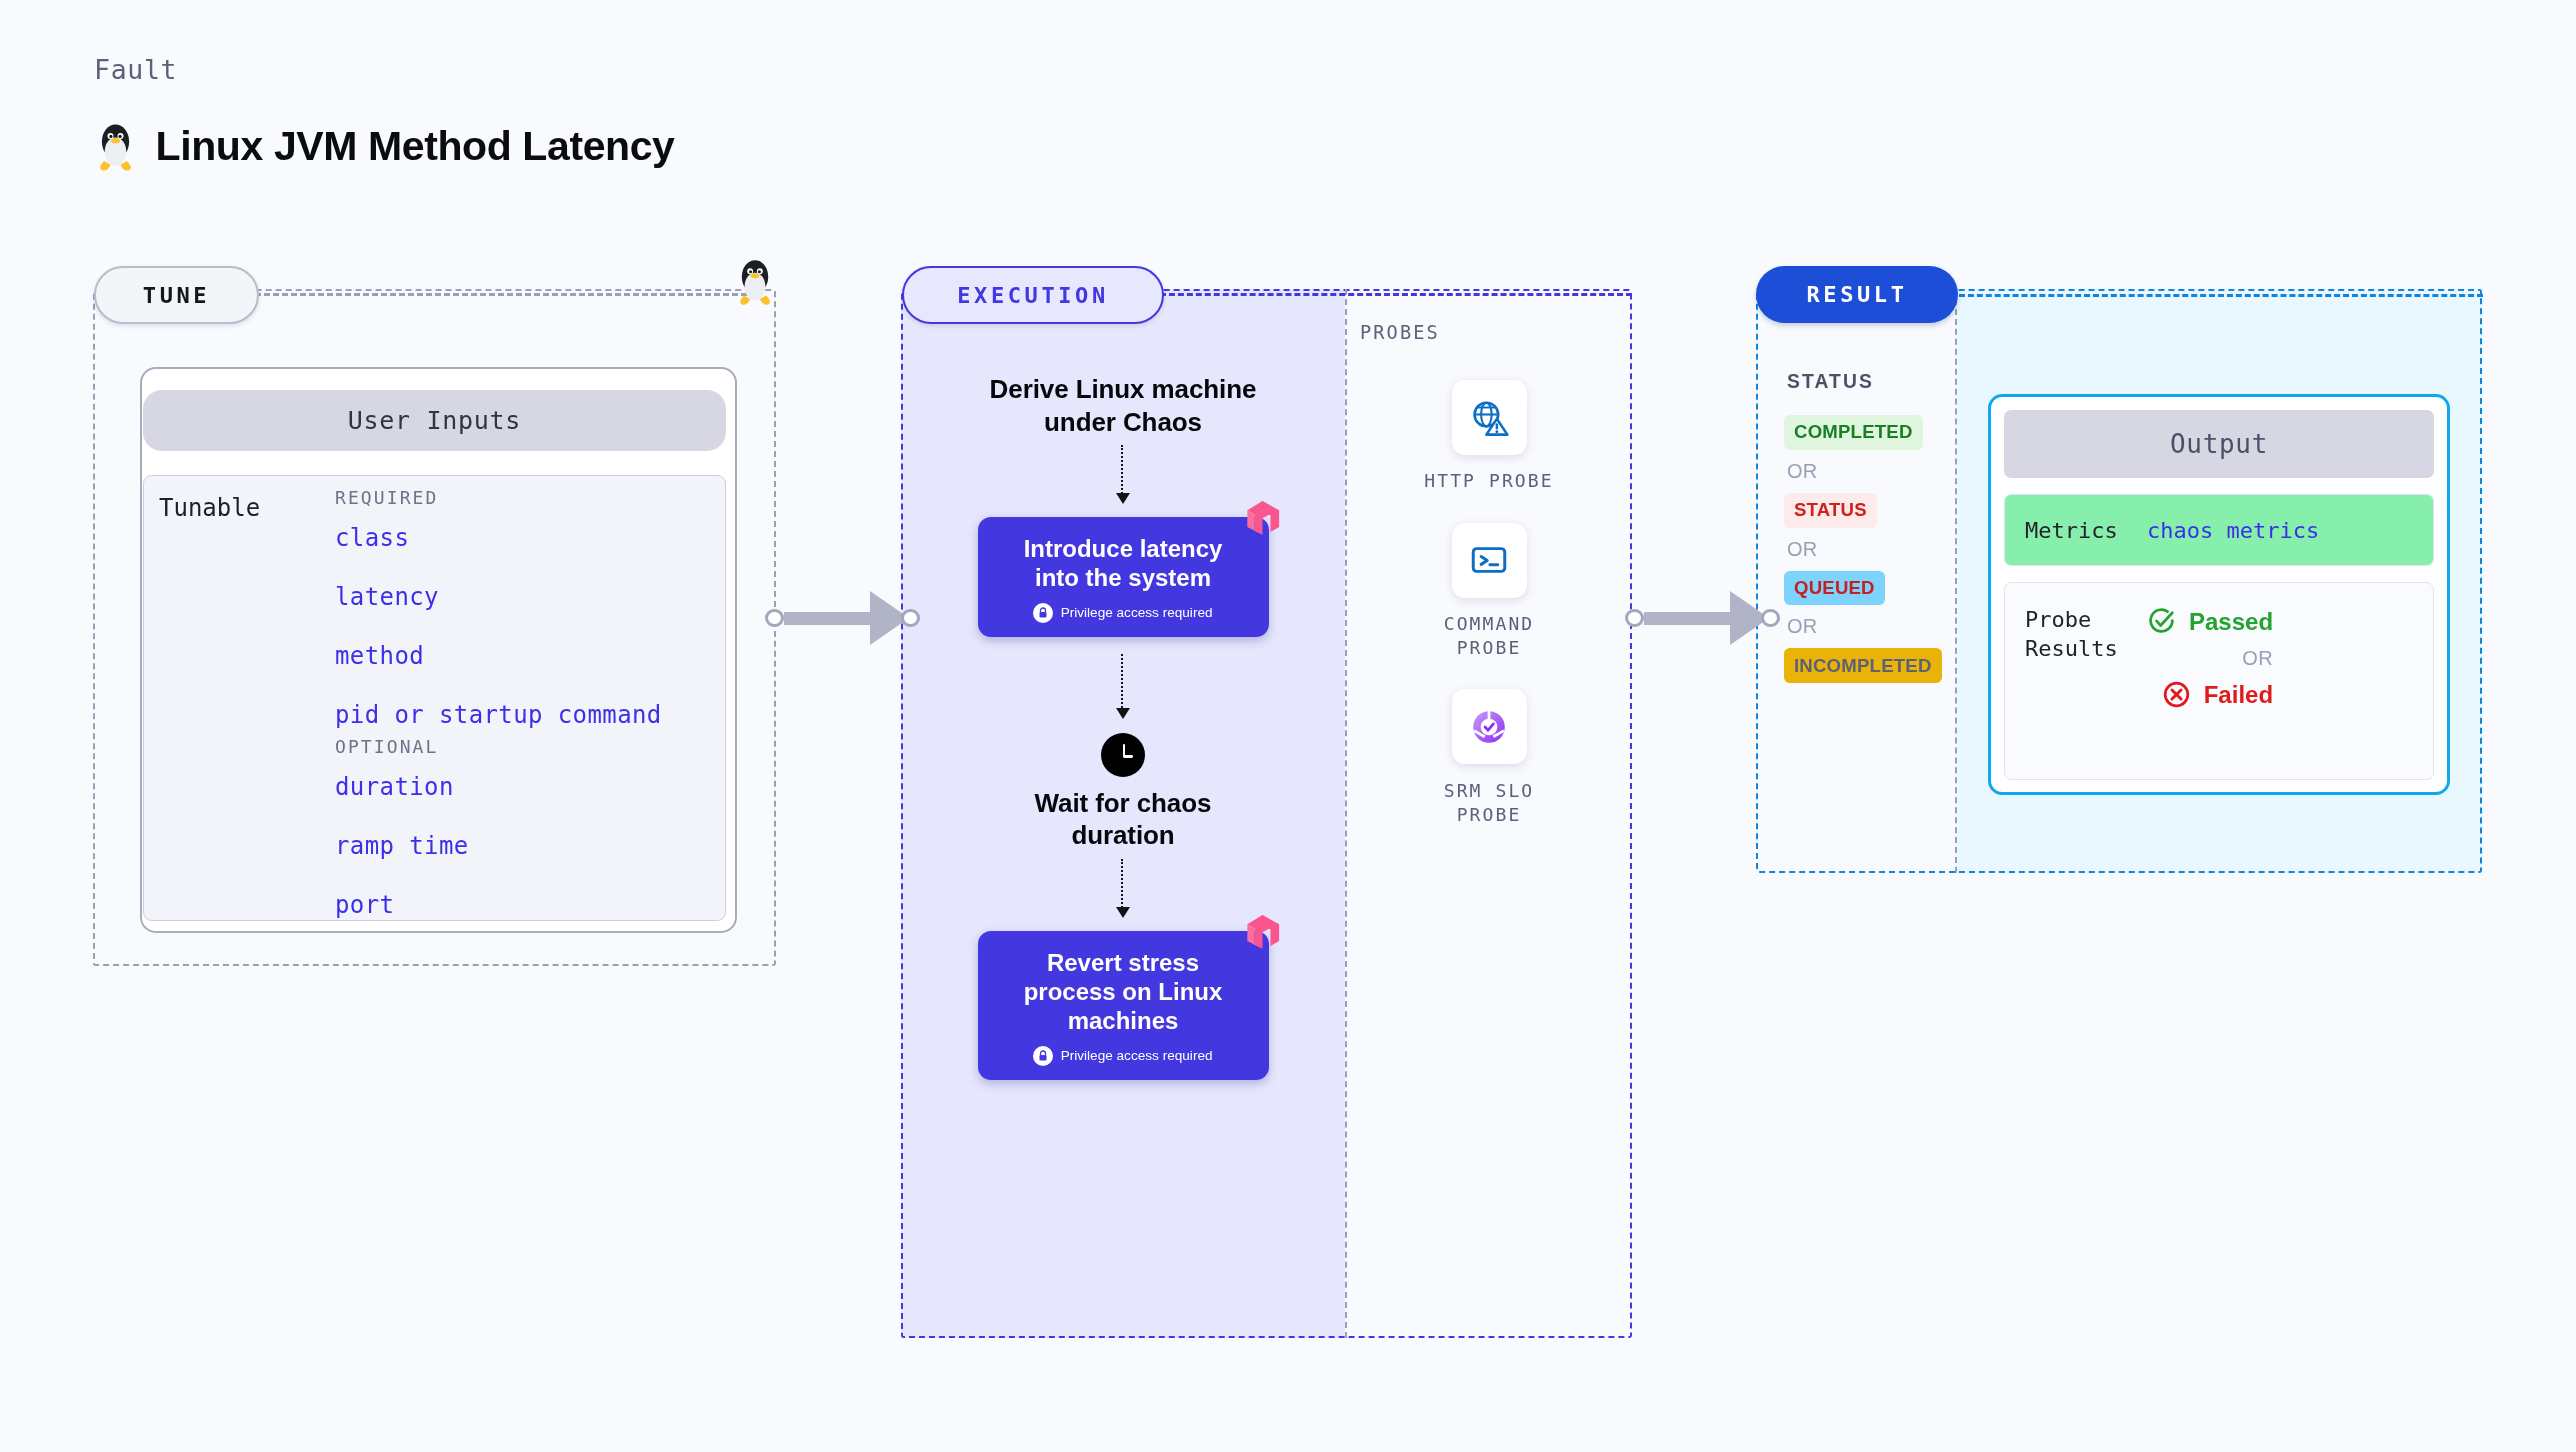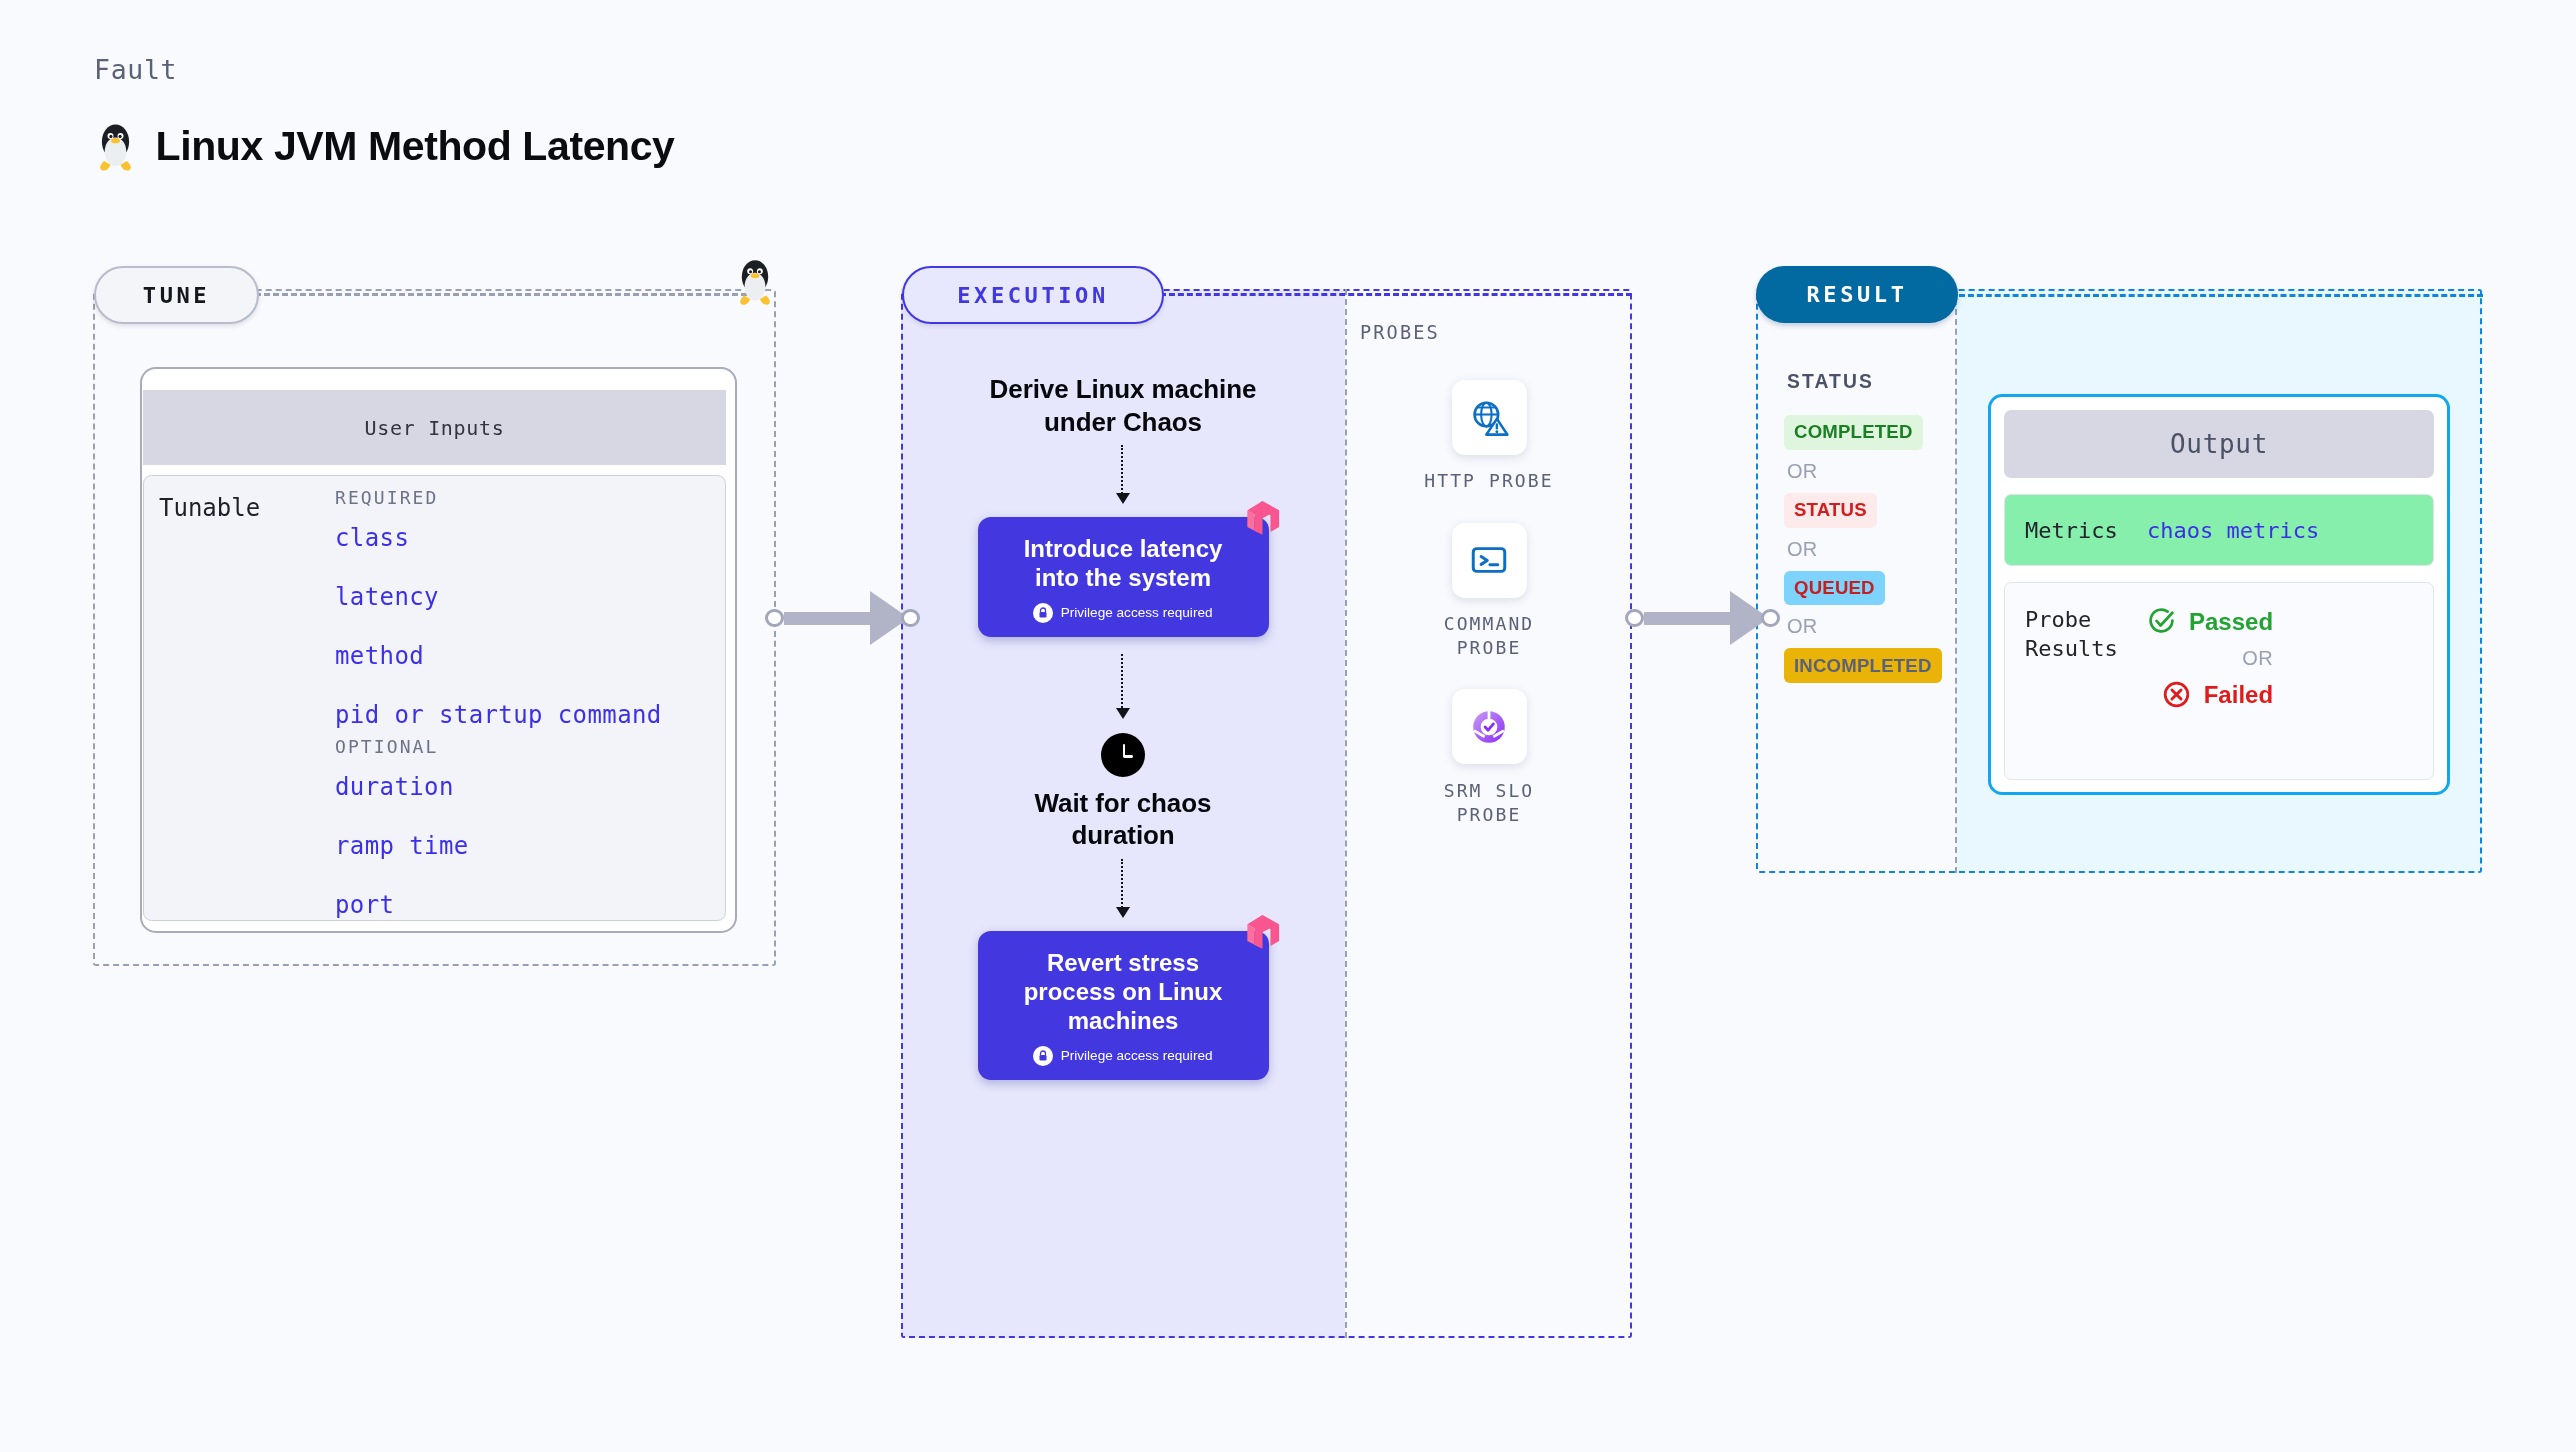--- a/index.html
+++ b/index.html
@@ -40,21 +40,21 @@
     background:#f4f5f9;border:2.1px solid #b9bcca;color:#15171f;font-size:22px;
     box-shadow:0 2.1px 4.3px rgba(40,45,80,.13);
   }
   #pill-exec{
     left:902px;top:266px;width:258px;height:54px;
     background:#e7e8fd;border:2.9px solid #4338e0;color:#4338e0;font-size:22px;
     box-shadow:0 2.1px 4.3px rgba(40,45,80,.13);
   }
   #pill-result{
     left:1756px;top:266px;width:202px;height:57px;
-    background:#0369a1;border:none;color:#ffffff;font-size:22px;
+    background:#1d4ed8;border:none;color:#ffffff;font-size:22px;
     box-shadow:0 2.9px 5.7px rgba(20,60,110,.22);
   }
 
   
   #zone-tune{
     left:93px;top:289px;width:679px;height:673px;
     border:2.9px dashed #9aa0b4;border-radius:2.9px;
   }
   #zone-exec{
     left:901px;top:289px;width:731px;height:1049px;
@@ -89,25 +89,25 @@
   #leader-exec{left:1160px;top:293px;width:472px;border-top-color:#4338e0;}
   #leader-result{left:1959px;top:294px;width:524px;border-top-color:#1184dd;}
 
   
   #tune-card{
     left:140px;top:367px;width:597px;height:566px;
     background:#ffffff;border:2.1px solid #a7abbb;border-radius:15.8px;
     box-sizing:border-box;
   }
   #ui-header{
-    left:143px;top:390px;width:583px;height:75px;
-    background:#d6d7e3;border-radius:0;
+    left:143px;top:390px;width:583px;height:61px;
+    background:#d6d7e3;border-radius:19px;
     display:flex;align-items:center;justify-content:center;
     font-family:"DejaVu Sans Mono", monospace;
-    font-size:20px;color:#32353f;letter-spacing:0.7px;
+    font-size:25px;color:#32353f;letter-spacing:0.7px;
   }
   #tunable-box{
     left:143px;top:475px;width:583px;height:446px;
     background:#f3f4f9;border:1.4px solid #ccd0da;border-radius:8.6px;
     box-sizing:border-box;
   }
   #tunable-label{
     left:159px;top:494px;
     font-family:"DejaVu Sans Mono", monospace;
     font-size:24px;color:#1d1f27;

